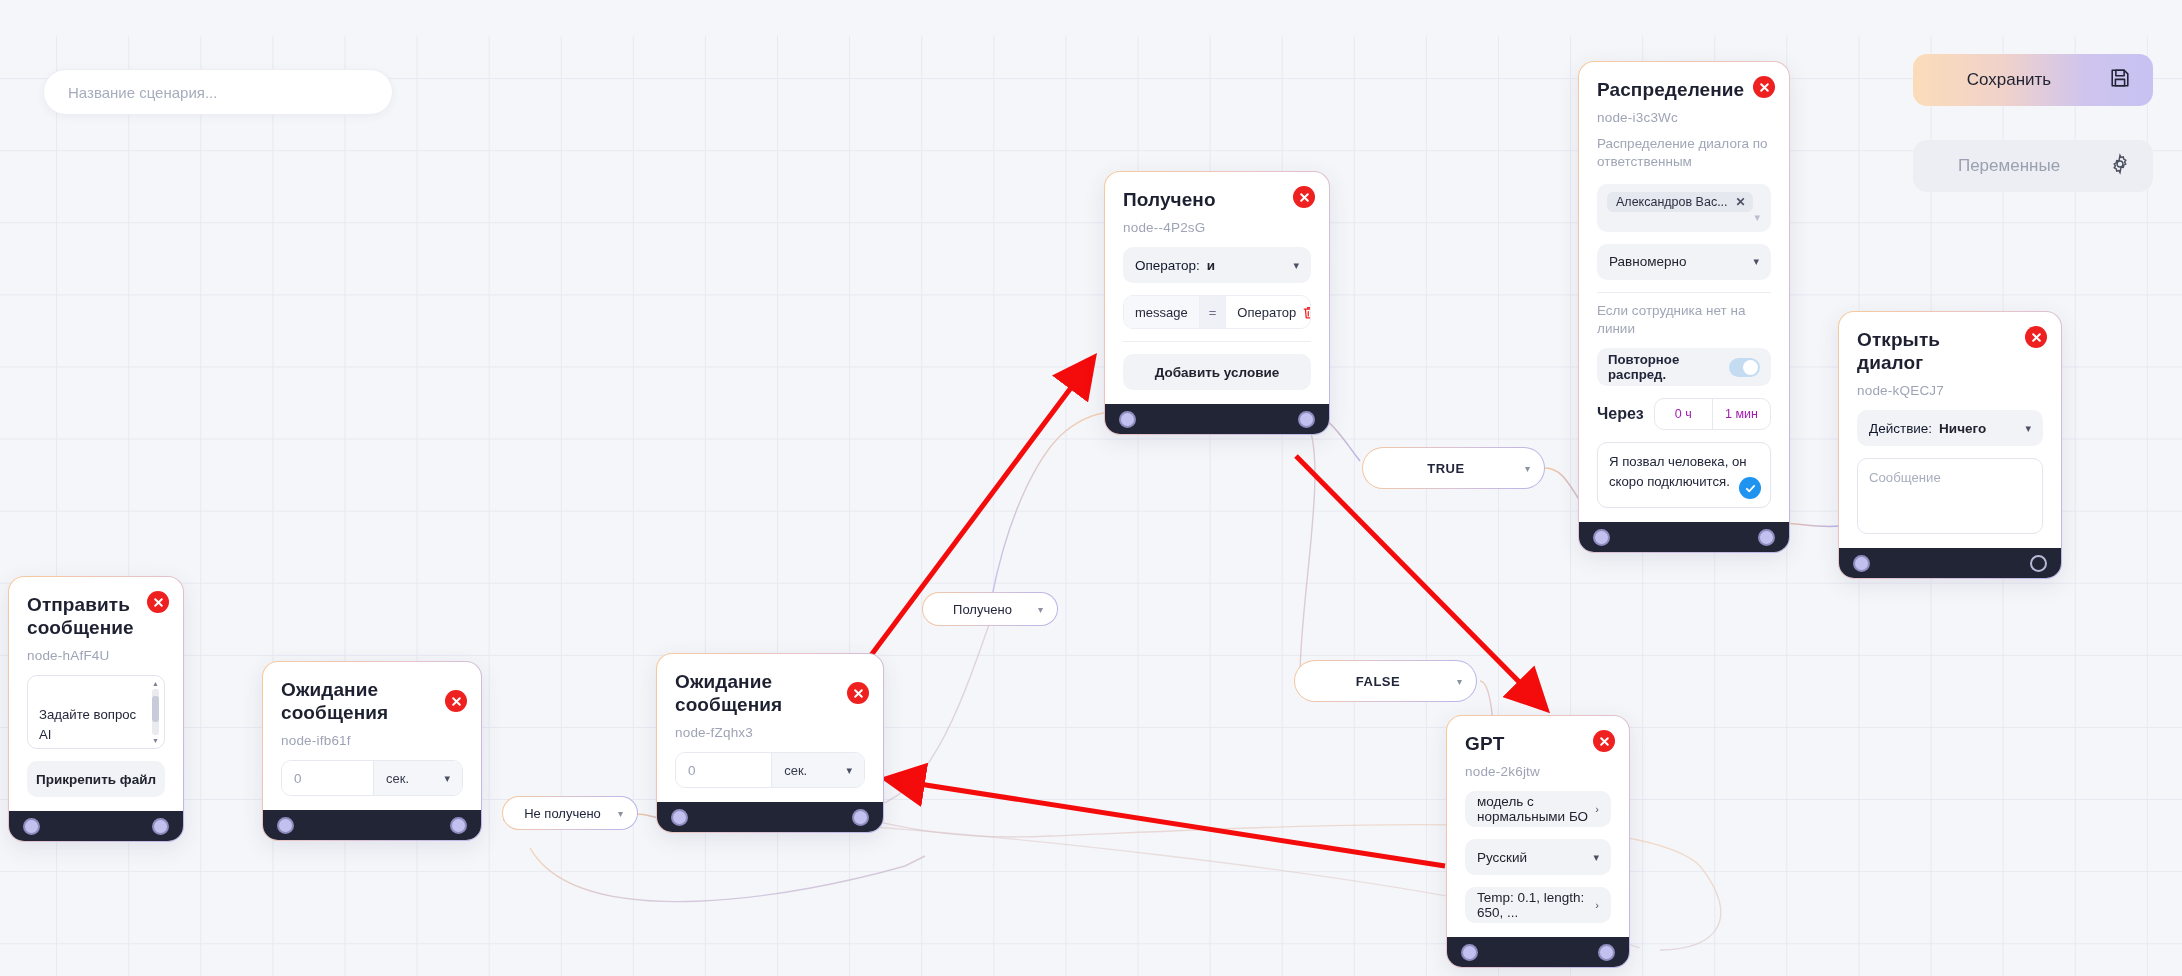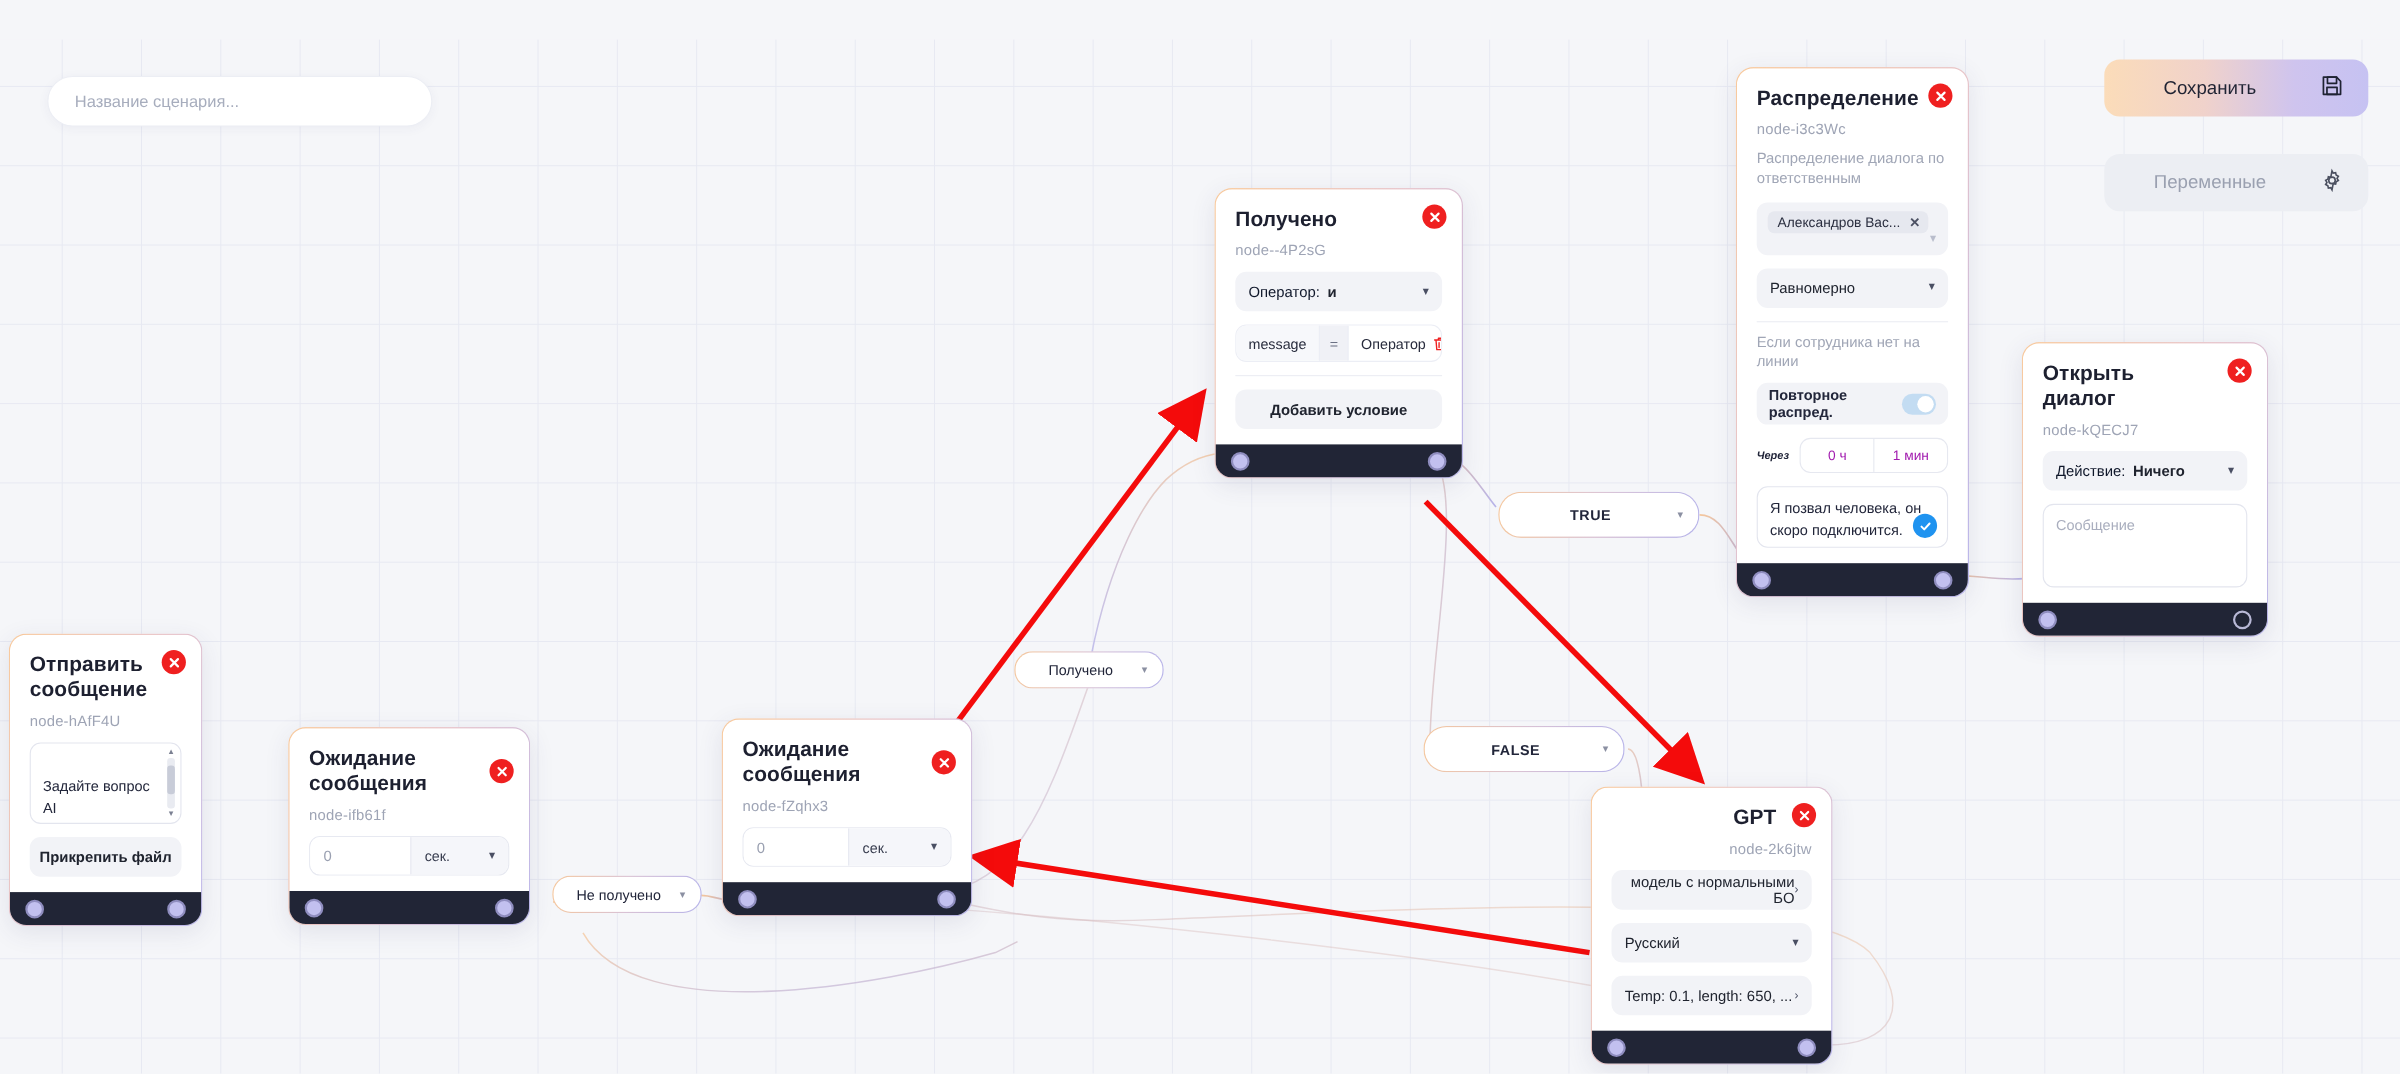--- a/index.html
+++ b/index.html
@@ -119,21 +119,21 @@
     background:#f2f3f7; border-radius:10px; height:38px; margin-top:10px;
     display:flex; align-items:center; padding:0 11px; font-size:13.2px; color:#22263a; font-weight:600;
   }
   .toggle {
     margin-left:auto; width:34px; height:19px; border-radius:10px;
     background:#c3dcf2; position:relative; cursor:pointer;
   }
   .toggle::after { content:''; position:absolute; top:2px; right:2px; width:15px; height:15px; border-radius:50%; background:#fff; }
 
   .delay-row { display:flex; align-items:center; margin-top:12px; gap:10px; }
-  .delay-label { font-size:10px; color:#22263a; font-weight:600;font-style:italic; }
+  .delay-label { font-size:16px; color:#22263a; font-weight:600; }
   .delay-box { flex:1; display:flex; border:1px solid #e6e8f0; border-radius:10px; height:32px; overflow:hidden; background:#fff; }
   .delay-box .cell { flex:1; display:flex; align-items:center; justify-content:center; font-size:12.5px; color:#a21caf; }
   .delay-box .cell + .cell { border-left:1px solid #e6e8f0; }
 
   .ta-check {
     position:absolute; right:9px; bottom:8px; width:22px; height:22px; border-radius:50%;
     background:#1f93f0; display:flex; align-items:center; justify-content:center; cursor:pointer;
   }
   .ta-check svg { width:11px; height:11px; }
 
@@ -397,21 +397,21 @@
         <span>Повторное распред.</span>
         <span class="toggle"></span>
       </div>
       <div class="delay-row">
         <span class="delay-label">Через</span>
         <span class="delay-box">
           <span class="cell">0 ч</span>
           <span class="cell">1 мин</span>
         </span>
       </div>
-      <div class="textarea" style="height:56px;">
+      <div class="textarea" style="height:66px;">
         <span>Я позвал человека, он скоро подключится.</span>
         <span class="ta-check">
           <svg viewBox="0 0 12 12" fill="none" stroke="#fff" stroke-width="2" stroke-linecap="round" stroke-linejoin="round">
               <path d="M2 6.3 L4.7 9 L10 3.2"></path>
             </svg>
         </span>
       </div>
     </div>
     <div class="footer">
       <div class="handle"></div>
@@ -436,21 +436,21 @@
       <div class="textarea placeholder" style="height:76px;">
         <span>Сообщение</span>
       </div>
     </div>
     <div class="footer">
       <div class="handle"></div>
       <div class="handle empty"></div>
     </div>
   </div>
 
-  <div class="node" style="left:1446px; top:679px; width:220px;text-align:right;">
+  <div class="node" style="left:1446px; top:679px; width:184px;">
     <div class="node-body">
       <div class="node-title">GPT</div>
       <div class="close-btn">
         <svg viewBox="0 0 10 10" stroke="#fff" stroke-width="1.8" stroke-linecap="round">
             <path d="M2 2 L8 8 M8 2 L2 8"></path>
           </svg>
       </div>
       <div class="node-id">node-2k6jtw</div>
       <div class="field">
         <span class="val" style="font-weight:500;">модель с нормальными БО</span>

